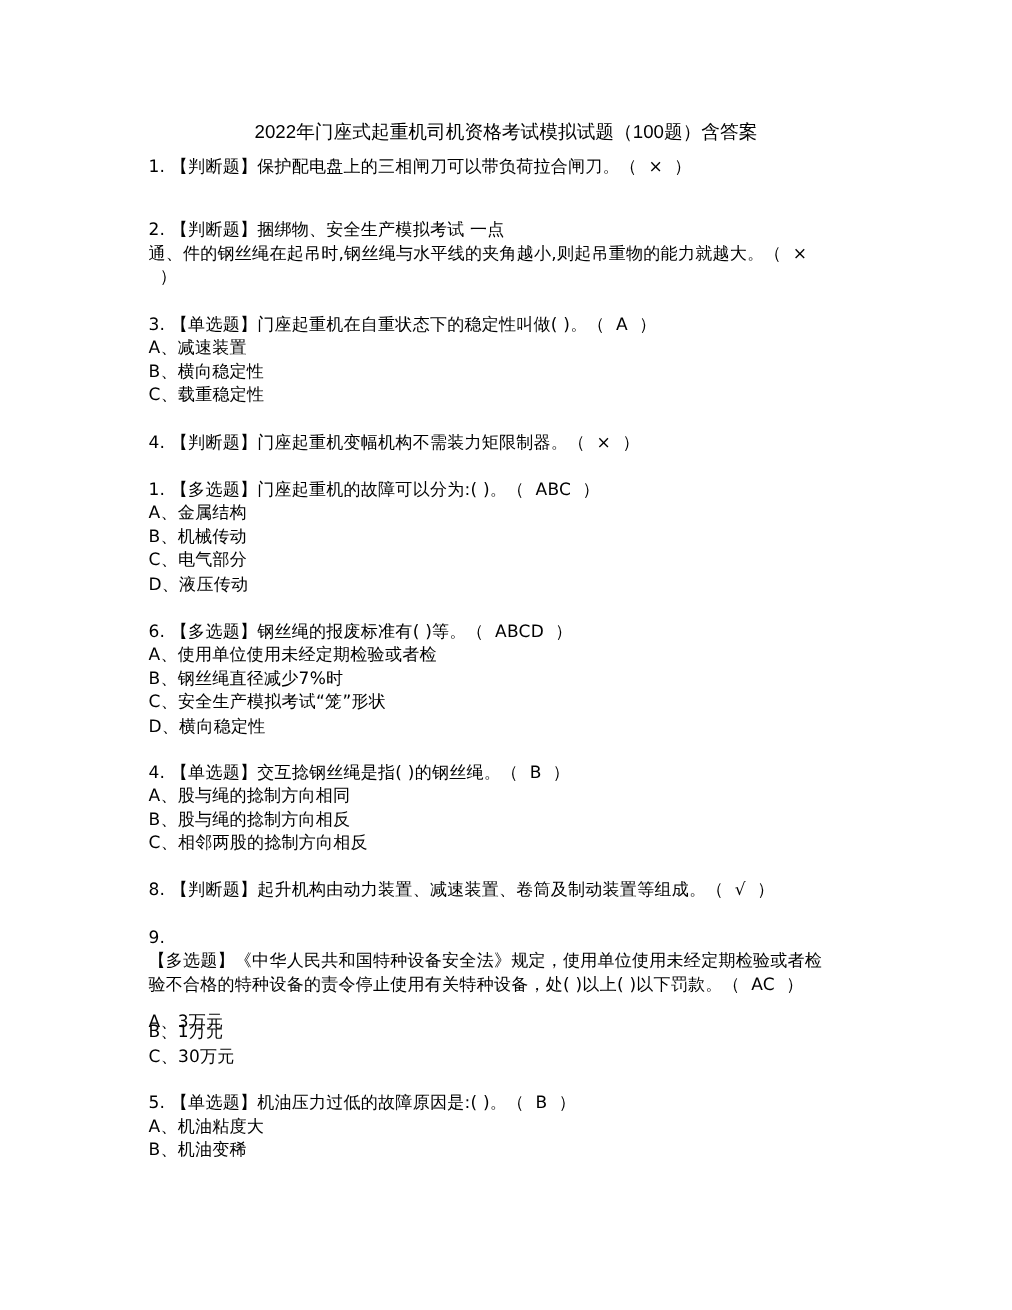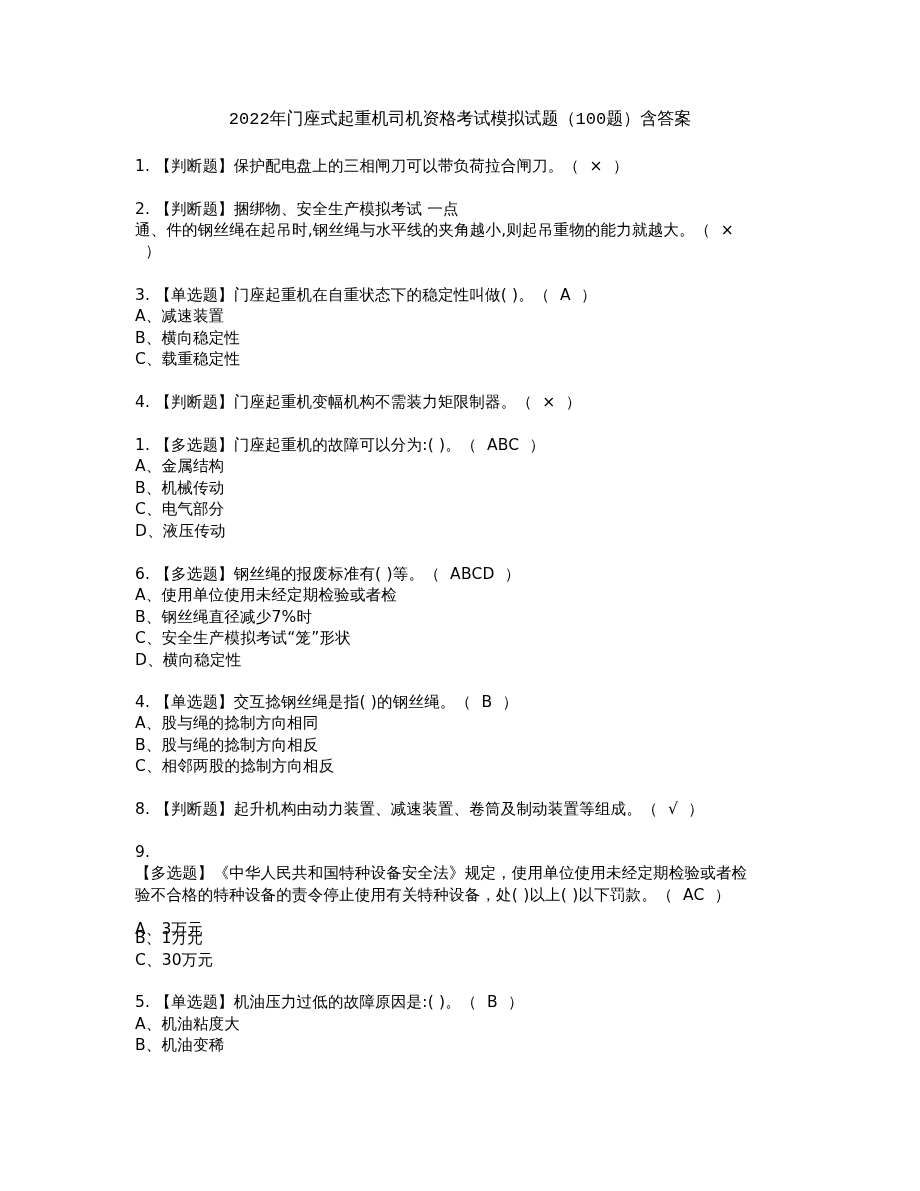--- a/index.html
+++ b/index.html
@@ -1,28 +1,28 @@
 <!DOCTYPE html>
 <html><head>
 <meta charset="utf-8">
 <style>
   html, body { margin: 0; padding: 0; background: #ffffff; }
   body { width: 920px; height: 1191px; position: relative; overflow: hidden;
          font-family: "DejaVu Sans", "Liberation Sans", sans-serif; color: #000; }
   .title { position: absolute; left: 0; width: 920px; top: 108px; text-align: center;
-           font-family: Liberation Mono, monospace; font-size: 17px; line-height: 24px; }
+           font-family: Liberation Sans, sans-serif; font-size: 17px; line-height: 24px; }
   .line { position: absolute; left: 135px; font-size: 15.5px; line-height: 22px; white-space: pre; letter-spacing: 0.2px; }
 </style>
 </head>
 <body>
 
 <div>
   <div class="title">2022年门座式起重机司机资格考试模拟试题（100题）含答案</div>
 
-  <div class="line" style="top:155px">1. 【判断题】保护配电盘上的三相闸刀可以带负荷拉合闸刀。（  ×  ）</div>
+  <div class="line" style="top:140px">1. 【判断题】保护配电盘上的三相闸刀可以带负荷拉合闸刀。（  ×  ）</div>
 
   <div class="line" style="top:198px">2. 【判断题】捆绑物、安全生产模拟考试 一点</div>
   <div class="line" style="top:219px">通、件的钢丝绳在起吊时,钢丝绳与水平线的夹角越小,则起吊重物的能力就越大。（  ×</div>
   <div class="line" style="top:240px">  ）</div>
 
   <div class="line" style="top:284px">3. 【单选题】门座起重机在自重状态下的稳定性叫做( )。（  A  ）</div>
   <div class="line" style="top:305px">A、减速装置</div>
   <div class="line" style="top:327px">B、横向稳定性</div>
   <div class="line" style="top:348px">C、载重稳定性</div>
 

